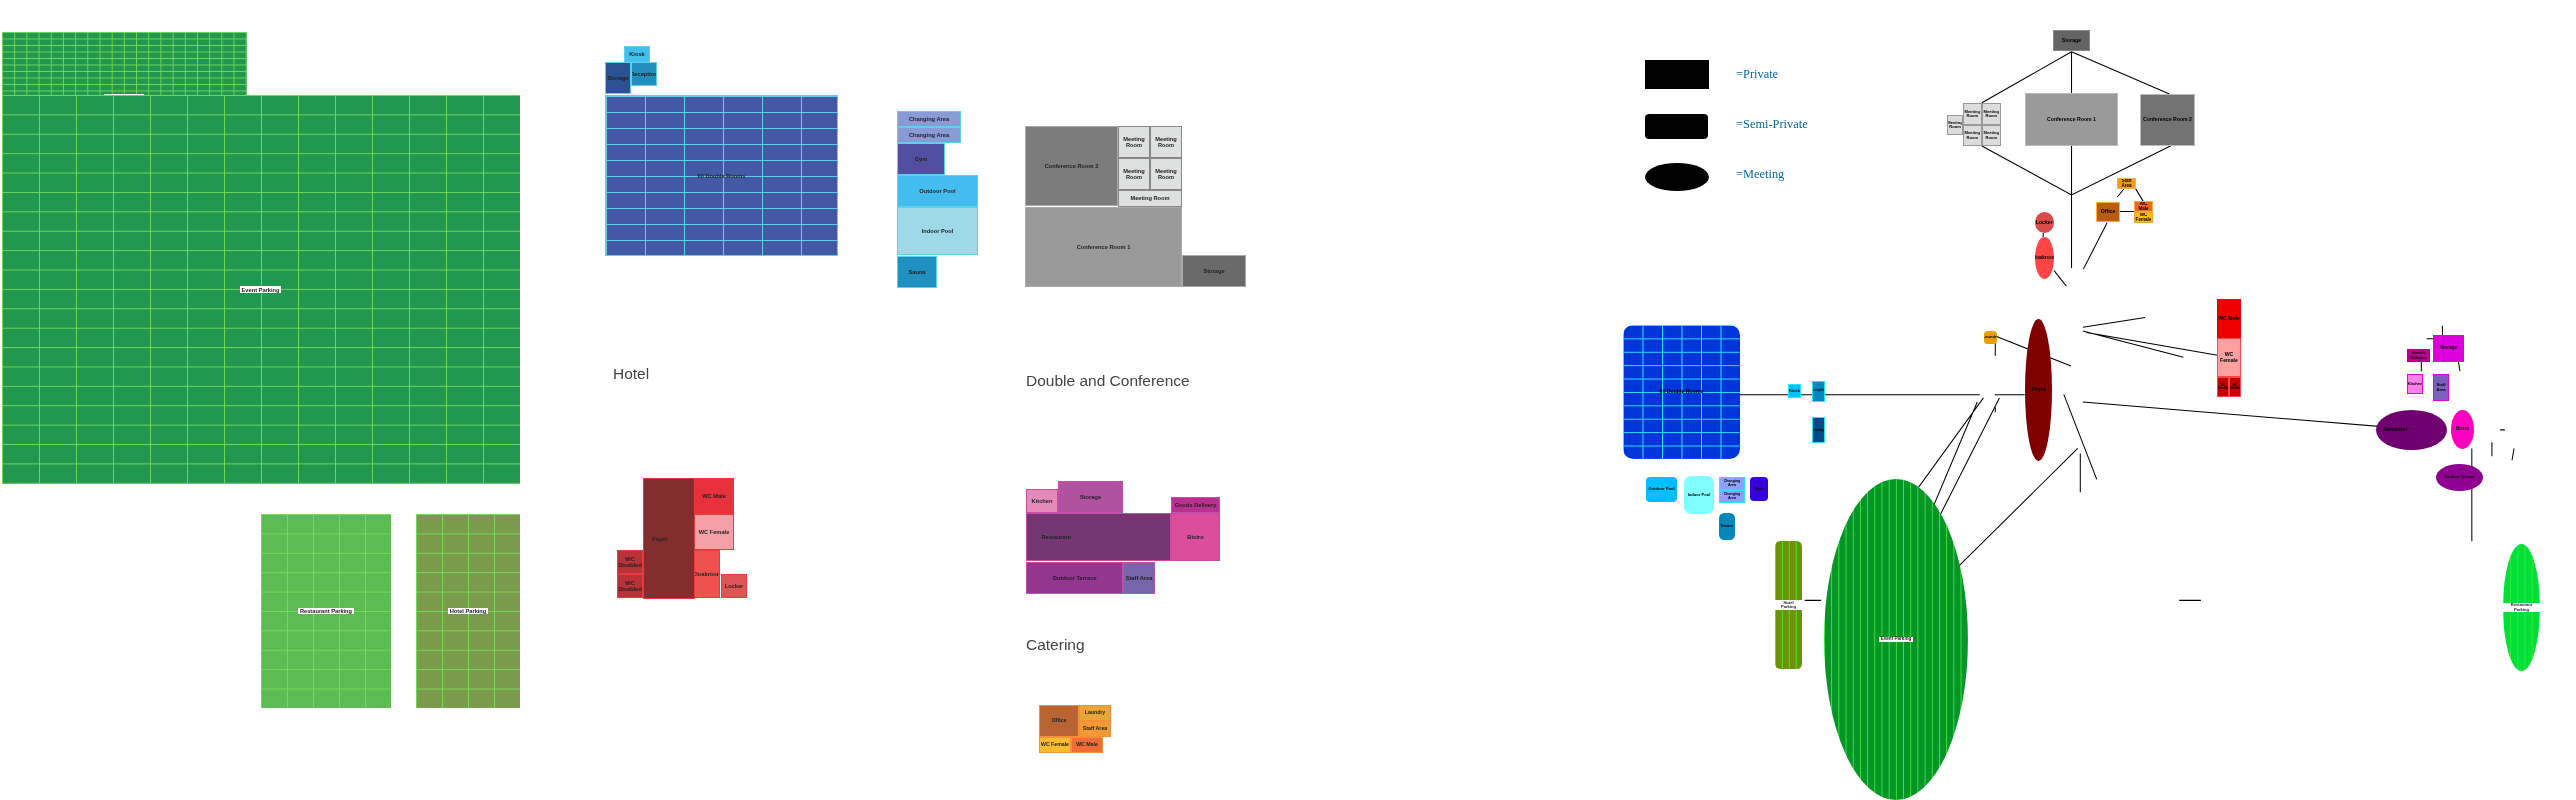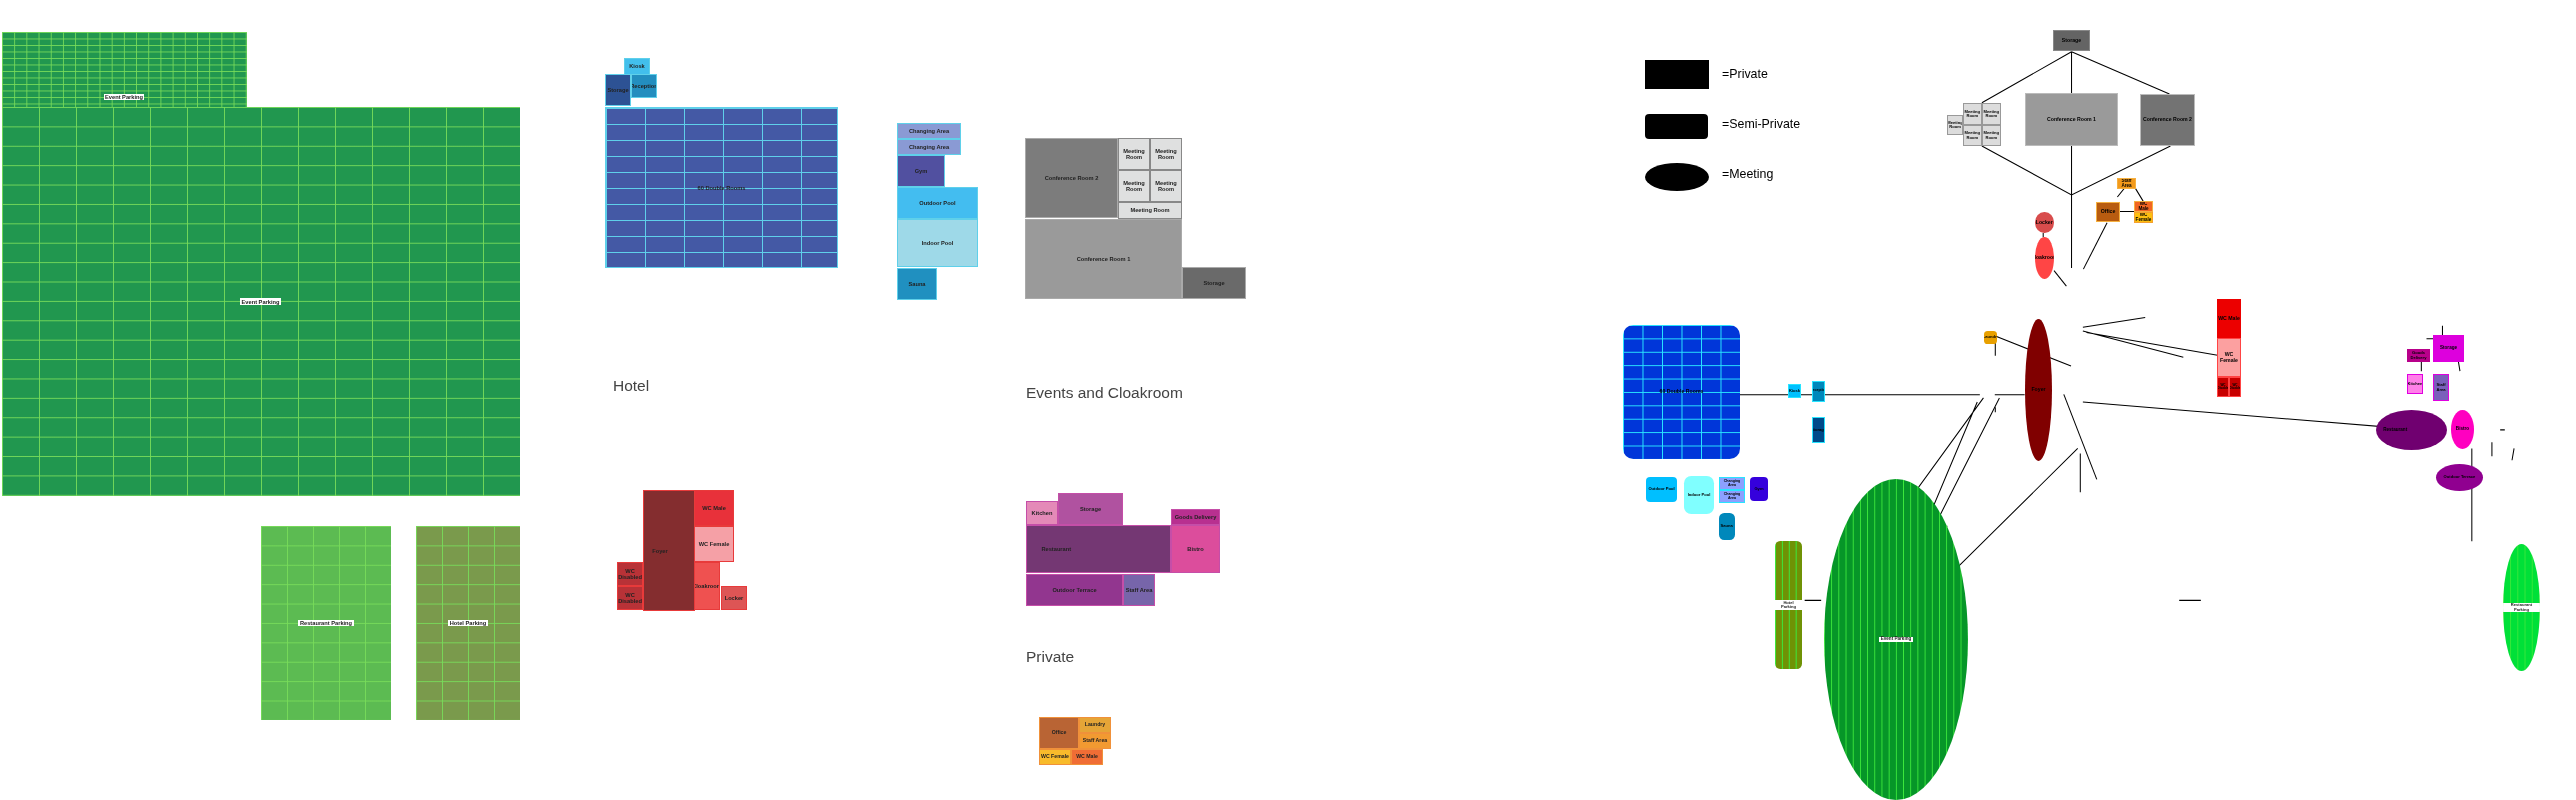--- a/index.html
+++ b/index.html
@@ -4,37 +4,37 @@
 <style>
   html,body{margin:0;padding:0;background:#fff;}
   body{width:3971px;height:801px;position:relative;overflow:hidden;font-family:"Liberation Sans",sans-serif;}
   .abs{position:absolute;box-sizing:border-box;}
   .room{position:absolute;box-sizing:border-box;display:flex;align-items:center;justify-content:center;text-align:center;font-weight:bold;color:#222;font-size:5.7px;line-height:1.05;padding:1px;overflow:hidden;}
   .grid{background-image:linear-gradient(to right, rgba(120,220,90,.9) 1px, transparent 1px),linear-gradient(to bottom, rgba(120,220,90,.9) 1px, transparent 1px);}
   .lbl{background:#fff;color:#222;font-weight:bold;font-size:5.7px;padding:0.5px 1.5px;}
   .section-title{position:absolute;font-family:"Liberation Sans",sans-serif;font-size:15.5px;color:#444;font-weight:normal;}
   .bub{position:absolute;box-sizing:border-box;display:flex;align-items:center;justify-content:center;text-align:center;font-weight:bold;font-size:5.2px;color:#000;overflow:hidden;line-height:1.05;}
   .legend-swatch{position:absolute;background:#000;}
-  .legend-text{position:absolute;font-family:Liberation Sans, sans-serif;font-size:12.4px;color:#000000;}
+  .legend-text{position:absolute;font-family:Liberation Serif, serif;font-size:12.4px;color:#0369a1;margin-left:14px;}
   svg.lines{position:absolute;left:0;top:0;}
 </style>
 </head>
 <body>
 
 <div class="room grid" style="left:1.5px;top:32px;width:245px;height:130px;background-color:#21974f;background-size:12.2px 6.5px;">
   <span class="lbl">Event Parking</span>
 </div>
 <div class="room grid" style="left:124px;top:171px;width:62px;height:65px;background-color:#5cbb52;background-size:12.4px 6.5px;">
   <span class="lbl">Restaurant Parking</span>
 </div>
 <div class="room grid" style="left:197px;top:171px;width:49px;height:65px;background-color:#7a9a4c;background-size:12.2px 6.5px;">
   <span class="lbl">Hotel Parking</span>
 </div>
 
-<div class="abs" style="left:0;top:0;width:1597px;height:590px;margin-top:12px;">
+<div class="abs" style="left:0;top:0;width:1597px;height:590px;">
 
   <div class="room grid" style="left:1.5px;top:95px;width:518px;height:389px;background-color:#21974f;background-size:37px 19.4px;font-size:7.2px;">
     <span class="lbl">Event Parking</span>
   </div>
   <div class="room grid" style="left:261px;top:514px;width:130px;height:194px;background-color:#5cbb52;background-size:26px 19.4px;font-size:7.2px;">
     <span class="lbl">Restaurant Parking</span>
   </div>
   <div class="room grid" style="left:416px;top:514px;width:104px;height:194px;background-color:#7a9a4c;background-size:26px 19.4px;font-size:7.2px;">
     <span class="lbl">Hotel Parking</span>
   </div>
@@ -64,31 +64,31 @@
 
   <div class="room" style="left:1025px;top:126px;width:93px;height:80px;background:#7c7c7c;border:0.5px solid #aaa;">Conference Room 2</div>
   <div class="room" style="left:1118px;top:126px;width:32px;height:32px;background:#dfe0e0;border:0.5px solid #888;">Meeting Room</div>
   <div class="room" style="left:1150px;top:126px;width:32px;height:32px;background:#dfe0e0;border:0.5px solid #888;">Meeting Room</div>
   <div class="room" style="left:1118px;top:158px;width:32px;height:32px;background:#dfe0e0;border:0.5px solid #888;">Meeting Room</div>
   <div class="room" style="left:1150px;top:158px;width:32px;height:32px;background:#dfe0e0;border:0.5px solid #888;">Meeting Room</div>
   <div class="room" style="left:1118px;top:190px;width:64px;height:16.5px;background:#dfe0e0;border:0.5px solid #888;">Meeting Room</div>
   <div class="room" style="left:1025px;top:207px;width:157px;height:80px;background:#9a9a9a;border:0.5px solid #aaa;">Conference Room 1</div>
   <div class="room" style="left:1182px;top:255px;width:64px;height:32px;background:#6a6a6a;border:0.5px solid #aaa;">Storage</div>
 
-  <div class="section-title" style="left:1026px;top:372px;">Events and Cloakroom</div>
+  <div class="section-title" style="left:1026px;top:372px;">Double and Conference</div>
 
   <div class="room" style="left:1026px;top:489px;width:32px;height:24px;background:#e48ab8;border:0.5px solid #c54ea8;">Kitchen</div>
   <div class="room" style="left:1058px;top:481px;width:65px;height:32px;background:#b052a0;border:0.5px solid #c54ea8;">Storage</div>
   <div class="room" style="left:1171px;top:497px;width:49px;height:16px;background:#b83090;border:0.5px solid #c54ea8;">Goods Delivery</div>
   <div class="room" style="left:1026px;top:513px;width:145px;height:48px;background:#743773;border:0.5px solid #c54ea8;justify-content:flex-start;padding-left:14.4px;">Restaurant</div>
   <div class="room" style="left:1171px;top:513px;width:49px;height:48px;background:#dc4d9c;border:0.5px solid #c54ea8;">Bistro</div>
   <div class="room" style="left:1026px;top:562px;width:97px;height:32px;background:#92368f;border:0.5px solid #c54ea8;">Outdoor Terrace</div>
   <div class="room" style="left:1123px;top:562px;width:32px;height:32px;background:#7765aa;border:0.5px solid #c54ea8;">Staff Area</div>
 
-  <div class="section-title" style="left:1026px;top:636px;">Private</div>
+  <div class="section-title" style="left:1026px;top:636px;">Catering</div>
 
   <div class="room" style="left:1039px;top:705px;width:40px;height:32px;background:#b96434;border:0.5px solid #f0913a;font-size:5.2px;">Office</div>
   <div class="room" style="left:1079px;top:705px;width:32px;height:16px;background:#e5a537;border:0.5px solid #f0913a;font-size:5.2px;">Laundry</div>
   <div class="room" style="left:1079px;top:721px;width:32px;height:16px;background:#f29a31;border:0.5px solid #f0913a;font-size:5.2px;">Staff Area</div>
   <div class="room" style="left:1039px;top:737px;width:32px;height:16px;background:#f8bb2b;border:0.5px solid #f0913a;font-size:5.2px;">WC Female</div>
   <div class="room" style="left:1071px;top:737px;width:32px;height:16px;background:#f06d35;border:0.5px solid #f0913a;font-size:5.2px;">WC Male</div>
 </div>
 
 <div class="legend-swatch" style="left:1645px;top:60px;width:64px;height:29px;"></div>
 <div class="legend-text" style="left:1722px;top:67px;">=Private</div>

